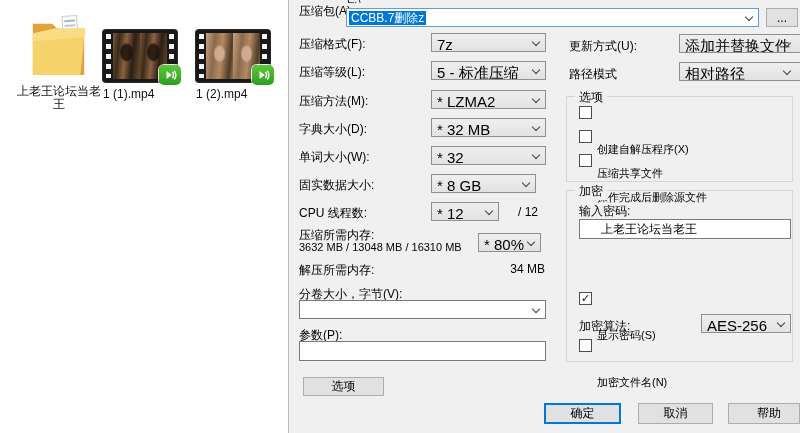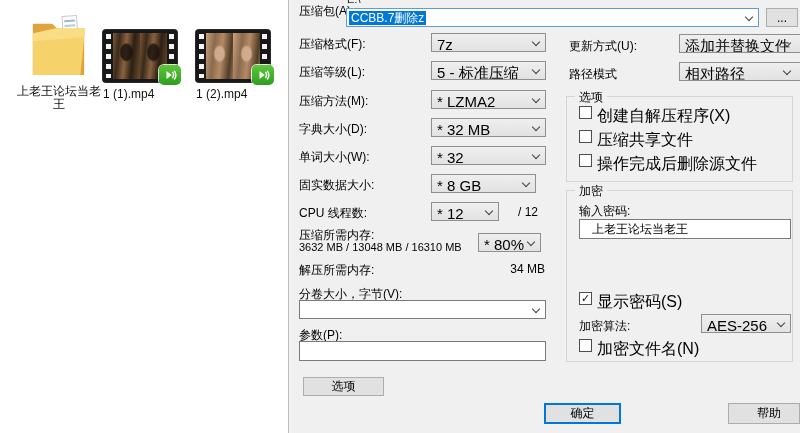--- a/index.html
+++ b/index.html
@@ -29,30 +29,30 @@
   
   .dialog { position:absolute; left:288px; top:0; width:512px; height:433px;
             background:#f0f0f0; border-left:1px solid #bdbdbd; font-size:12px; color:#000; }
   .lbl { position:absolute; white-space:nowrap; font-size:12px; color:#000; }
   .small { font-size:11px; }
   .cmb { position:absolute; height:19px; background:linear-gradient(#efefef,#e2e2e2);
          border:1px solid #8f8f8f; padding:2px 18px 13px 5px; font-size:15px; white-space:nowrap; overflow:hidden; }
   .chev { position:absolute; right:6px; top:5px; width:6px; height:6px;
           border-right:1.4px solid #404040; border-bottom:1.4px solid #404040; transform:rotate(45deg); }
   .txt { position:absolute; height:20px; background:#fff; border:1px solid #7a7a7a;
-         font-size:12px; padding:2px 12px; outline:none; }
+         font-size:12px; padding:2px 21px; outline:none; }
   .btn { position:absolute; background:#e1e1e1; border:1px solid #adadad; font-size:12px;
          display:flex; align-items:center; justify-content:center; }
   .btn.focused { border:2px solid #0078d7; }
   .group { position:absolute; border:1px solid #d5d5d5; }
   .legend { position:absolute; top:-8px; left:8px; background:#f0f0f0; padding:0 4px; font-size:12px; }
   .cb { position:absolute; width:13px; height:13px; background:#fff; border:1px solid #4d4d4d;
         font-size:11px; line-height:11px; text-align:center; color:#111; }
   .cb.checked::after { content:"✓"; position:relative; top:0; }
-  .cblbl { position:absolute; font-size:16px; white-space:nowrap; }
+  .cblbl { position:absolute; font-size:11px; white-space:nowrap;margin-top:36px; }
   .combo-edit { position:absolute; background:#fff; border:1px solid #5e9ed6; height:19px; }
   .sel { position:absolute; left:2px; top:2px; background:#0078d7; color:#fff; font-size:12px;
          padding:0 2px; line-height:14px; white-space:nowrap; }
   .clip-top { position:absolute; height:5px; overflow:hidden; }
   .clip-top span { position:relative; top:-8px; font-size:11px; color:#222; }
 </style>
 </head>
 <body>
 
 <div class="canvas">
@@ -214,15 +214,16 @@
 
     <span class="lbl" style="left:290px; top:318px;">加密算法:</span>
     <div class="cmb" style="left:412px; top:314px; width:90px;">
       <span>AES-256</span><span class="chev"></span>
     </div>
 
     <span class="cb" style="left:290px; top:339px;"></span>
     <span class="cblbl" style="left:308px; top:339px;">加密文件名(N)</span>
 
     <div class="btn focused" style="left:255px; top:403px; width:77px; height:21px;">确定</div>
+    <div class="btn" style="left:349px; top:403px; width:75px; height:21px;">取消</div>
     <div class="btn" style="left:439px; top:403px; width:72px; height:21px;padding-left:10px;">帮助</div>
   </div>
 </div>
 
 </body></html>

